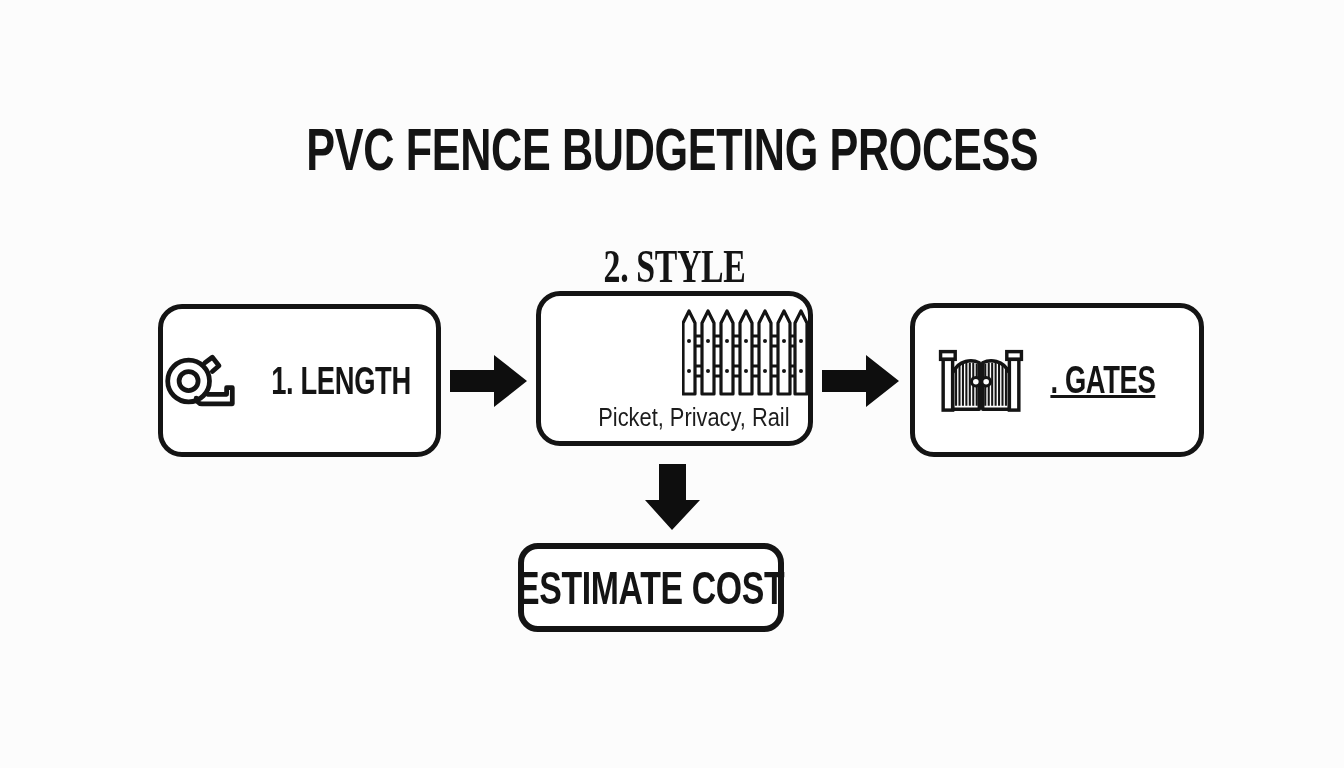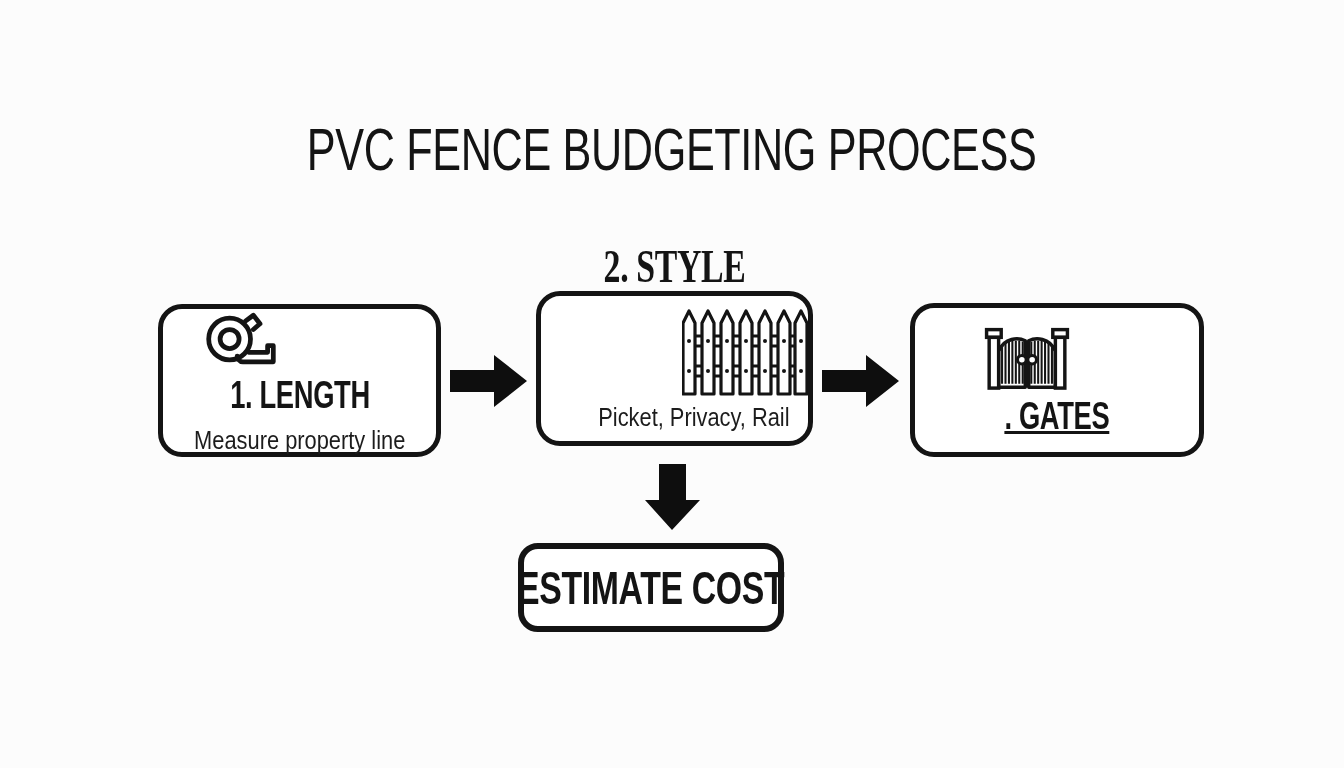--- a/index.html
+++ b/index.html
@@ -15,42 +15,42 @@
     color:var(--ink);
   }
   .canvas{position:relative;width:1344px;height:768px;background:var(--bg);}
 
   
   .cond{display:inline-block;transform:scaleX(0.72);transform-origin:center;white-space:nowrap;letter-spacing:-0.5px;}
   .cond2{display:inline-block;transform:scaleX(0.84);transform-origin:center;white-space:nowrap;}
 
   .title{
     position:absolute;left:0;top:120px;width:1344px;
-    text-align:center;font-weight:400;font-size:60px;line-height:1;
+    text-align:center;font-weight:700;font-size:60px;line-height:1;
     color:var(--ink);
   }
 
   .style-label{
     position:absolute;left:537px;top:243px;width:276px;
     text-align:center;font-weight:700;font-size:47px;line-height:1;
     color:var(--ink);
     font-family:Liberation Serif, serif;
   }
 
   .box{
     position:absolute;background:var(--box-fill);
     border:5px solid var(--ink);border-radius:24px;
     display:flex;flex-direction:column;align-items:center;justify-content:center;
   }
   .box1{left:158px;top:304px;width:283px;height:153px;gap:13px;}
   .box2{left:536px;top:291px;width:277px;height:155px;gap:8px;align-items:flex-end;}
   .box3{left:910px;top:303px;width:294px;height:154px;gap:14px;text-decoration:underline;}
   .box4{left:518px;top:543px;width:266px;height:89px;border-width:6px;border-radius:20px;}
 
-  .icon-row{display:flex;align-items:flex-start;justify-content:center;gap:6px;flex-direction:column;}
+  .icon-row{display:flex;align-items:center;justify-content:center;gap:6px;}
   .heading{font-weight:700;font-size:38px;line-height:1;color:var(--ink);}
   .sub{font-size:26px;font-weight:500;line-height:1;color:#1c1c1c;}
   .result-label{font-weight:700;font-size:47px;line-height:1;color:var(--ink);}
 
   .arrow{position:absolute;}
   .arrow-1{left:450px;top:352px;}
   .arrow-2{left:822px;top:352px;}
   .arrow-down{left:645px;top:464px;}
 </style>
 </head>
@@ -70,23 +70,20 @@
     <div class="icon-row">
       <svg width="76" height="62" viewBox="0 0 80 64" aria-hidden="true">
         <g fill="none" stroke="#141414" stroke-width="5" stroke-linejoin="round" stroke-linecap="round">
           <circle cx="28" cy="32" r="22"></circle>
           <circle cx="28" cy="32" r="10"></circle>
           <path d="M45 13 l8 -6 7 9 -7 6"></path>
           <path d="M48 46 H68 V39 H74 V56 H42 C38 56 36 52 36 50"></path>
         </g>
       </svg>
       <span class="heading cond">1. LENGTH</span>
-    </div>
-    <div class="sub">
-      <span class="cond2">Measure property line</span>
     </div>
   </div>
 
   <svg class="arrow arrow-1" width="78" height="58" viewBox="0 0 78 58" aria-hidden="true">
     <polygon points="0,18 44,18 44,3 77,29 44,55 44,40 0,40" fill="#0e0e0e"></polygon>
   </svg>
 
   <div class="box box2">
     <svg width="126" height="88" viewBox="0 0 126 88" aria-hidden="true">
       <g stroke="#141414" fill="#ffffff">

